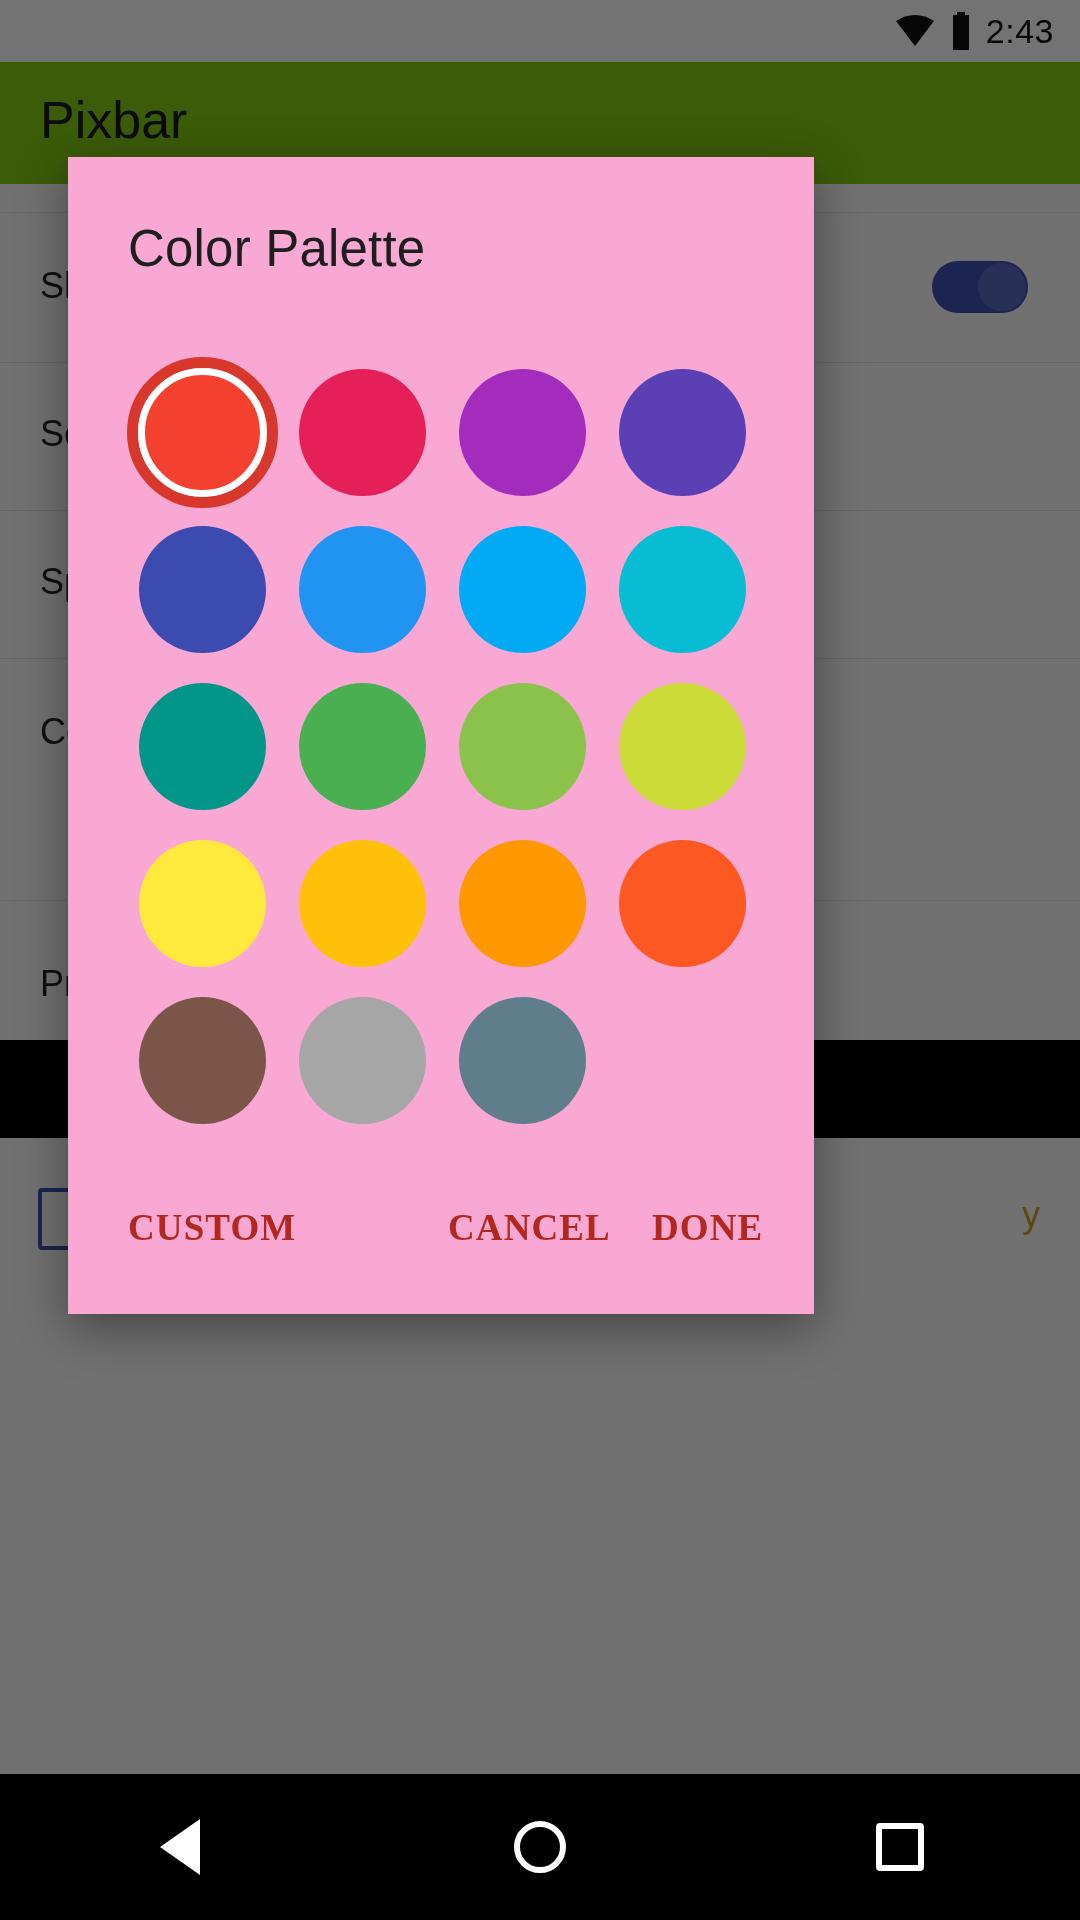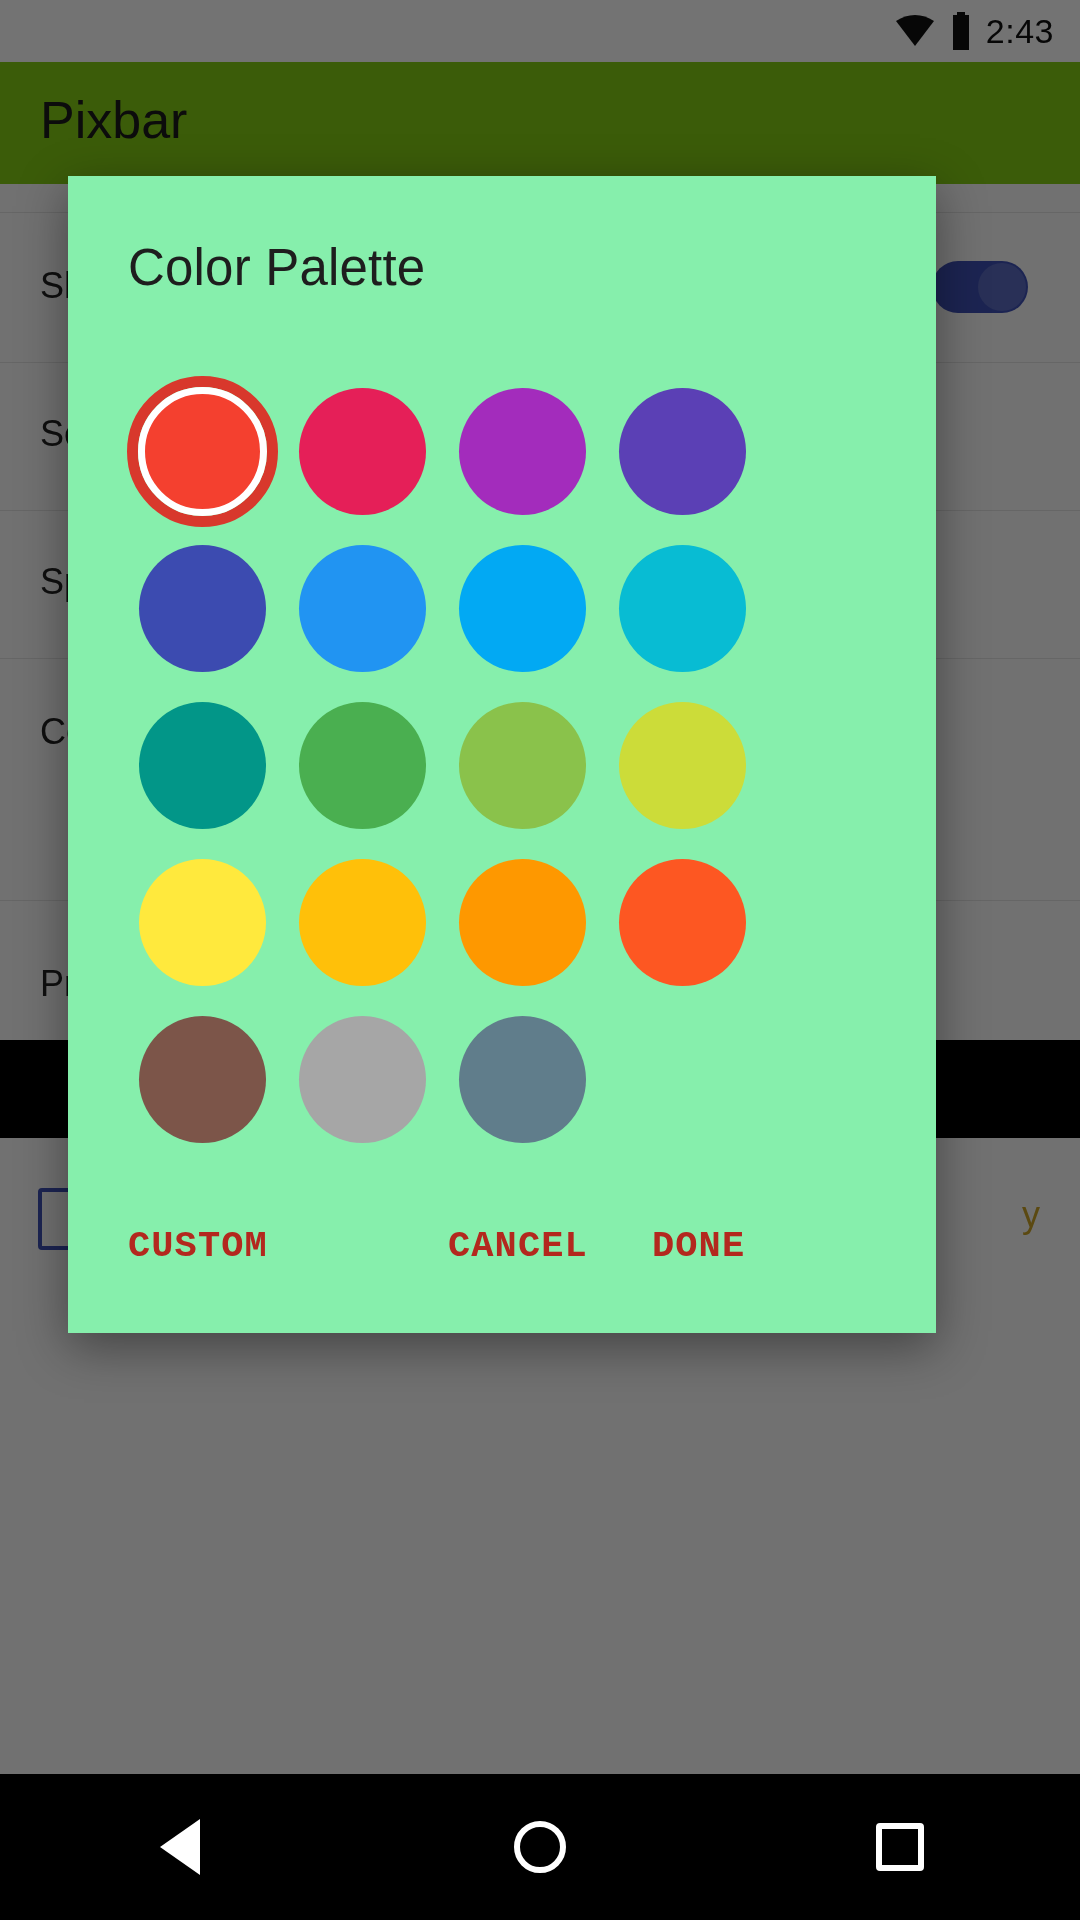--- a/index.html
+++ b/index.html
@@ -82,23 +82,23 @@
 
   
   #scrim {
     position:absolute; inset:0;
     background:rgba(0,0,0,0.55);
   }
 
   
   #dialog {
     position:absolute;
-    left:68px; top:176px;
-    width:868px; height:1157px;
-    background:#86efac;
+    left:68px; top:157px;
+    width:746px; height:1157px;
+    background:#f9a8d4;
     box-shadow:0 14px 46px rgba(0,0,0,0.40);
   }
   #dialog-title {
     position:absolute; left:60px; top:62px;
     font-size:51px; color:#1e1e1e; letter-spacing:0.2px;
   }
 
   #swatch-grid {
     position:absolute;
     left:54px; top:197px;
@@ -145,21 +145,21 @@
     width:746px; height:158px;
   }
   .dlg-btn {
     position:absolute;
     top:50px;
     font-size:37px;
     font-weight:bold;
     letter-spacing:1.1px;
     color:#b3281e;
     background:none; border:none;
-    font-family:Liberation Mono, monospace;
+    font-family:Liberation Serif, serif;
     cursor:pointer;
   }
   #btn-custom { left:60px; }
   #btn-cancel { left:380px; }
   #btn-done   { left:584px; }
 
   
   #nav-bar {
     position:absolute; left:0; bottom:0;
     width:1080px; height:146px;

